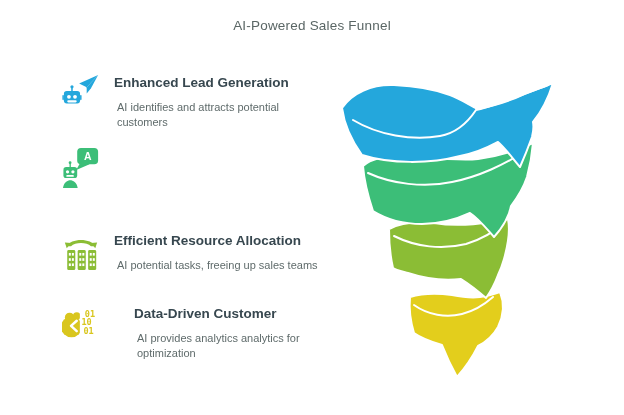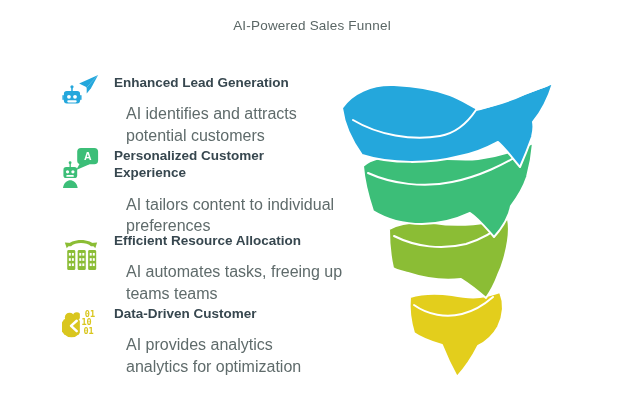--- a/index.html
+++ b/index.html
@@ -6,25 +6,25 @@
   body{width:624px;height:415px;position:relative;overflow:hidden;
        font-family:"Liberation Sans", sans-serif;}
   .page-title{position:absolute;top:18px;left:0;width:624px;text-align:center;
        font-size:13.5px;color:#5a6665;letter-spacing:.2px;}
   .sections{position:absolute;left:62px;top:0;width:300px;}
   .section{position:absolute;display:flex;align-items:flex-start;}
   .section .icon-box{width:40px;flex:0 0 40px;margin-right:12px;}
   .section .txt{padding-top:0;}
   .sec-title{font-size:13.5px;font-weight:bold;color:#37474f;line-height:1.28;
        margin:0 0 9px 0;}
-  .sec-desc{font-size:16px;color:#5f6b6b;line-height:1.34;margin:12px;}
+  .sec-desc{font-size:11px;color:#5f6b6b;line-height:1.34;margin:3px;}
   .s1{top:74px;left:0;}  .s1 .txt{width:206px;}
   .s2{top:147px;left:0;} .s2 .sec-title{width:178px;} .s2 .txt{width:262px;}
   .s3{top:232px;left:0;} .s3 .txt{width:262px;}
-  .s4{top:305px;left:0;} .s4 .txt{width:206px;}
+  .s4{top:305px;left:0;gap:20px;} .s4 .txt{width:206px;}
   .funnel-wrap{position:absolute;left:320px;top:65px;width:300px;height:350px;}
   svg{display:block;}
 </style>
 </head>
 <body>
 
 <div class="page-title">AI-Powered Sales Funnel</div>
 
 <div class="sections">
 
@@ -57,24 +57,20 @@
         <text x="27" y="13.5" text-anchor="middle" font-size="11" font-weight="bold" font-family="Liberation Sans, sans-serif" fill="#ffffff">A</text>
         <circle cx="8.5" cy="16.5" r="1.5"></circle>
         <rect x="7.9" y="17.5" width="1.4" height="3.5"></rect>
         <rect x="1.5" y="21" width="14.5" height="11.5" rx="3"></rect>
         <circle cx="5.8" cy="26" r="1.7" fill="#ffffff"></circle>
         <circle cx="11.5" cy="26" r="1.7" fill="#ffffff"></circle>
         <rect x="4.5" y="29.3" width="8" height="2" rx="1" fill="#ffffff"></rect>
         <path d="M1,43 C2,37.2 5.8,35 8.7,35 C11.6,35 15.5,37.2 16.5,43 Z"></path>
       </svg>
     </div>
-    <div class="txt">
-      <div class="sec-title">Personalized Customer Experience</div>
-      <div class="sec-desc">AI tailors content to individual preferences</div>
-    </div>
   </div>
 
   <div class="section s3">
     <div class="icon-box">
       <svg width="38" height="40" viewBox="0 0 40 40" fill="#8bbd35">
         <path d="M5,14 C9,5 31,5 35,14 L30.5,14 C26,9.5 14,9.5 9.5,14 Z"></path>
         <polygon points="3,10 9.5,10.5 5,16"></polygon>
         <polygon points="37,10 30.5,10.5 35,16"></polygon>
         <g>
           <rect x="5.5" y="18" width="8.5" height="21" rx="1.5"></rect>
@@ -98,21 +94,21 @@
             <rect x="32.4" y="21" width="2.1" height="2.8"></rect>
           <rect x="29.2" y="26.5" width="2.1" height="2.8"></rect>
             <rect x="32.4" y="26.5" width="2.1" height="2.8"></rect>
           <rect x="29.2" y="32" width="2.1" height="2.8"></rect>
             <rect x="32.4" y="32" width="2.1" height="2.8"></rect>
         </g>
       </svg>
     </div>
     <div class="txt">
       <div class="sec-title">Efficient Resource Allocation</div>
-      <div class="sec-desc">AI automates tasks, freeing up teams teams</div>
+      <div class="sec-desc">AI potential tasks, freeing up sales teams</div>
     </div>
   </div>
 
   <div class="section s4">
     <div class="icon-box">
       <svg width="38" height="40" viewBox="0 0 40 40" fill="#d9c61e">
         <g>
           <circle cx="10" cy="22" r="11"></circle>
           <circle cx="8" cy="12" r="5"></circle>
           <circle cx="15.5" cy="10.5" r="4"></circle>

